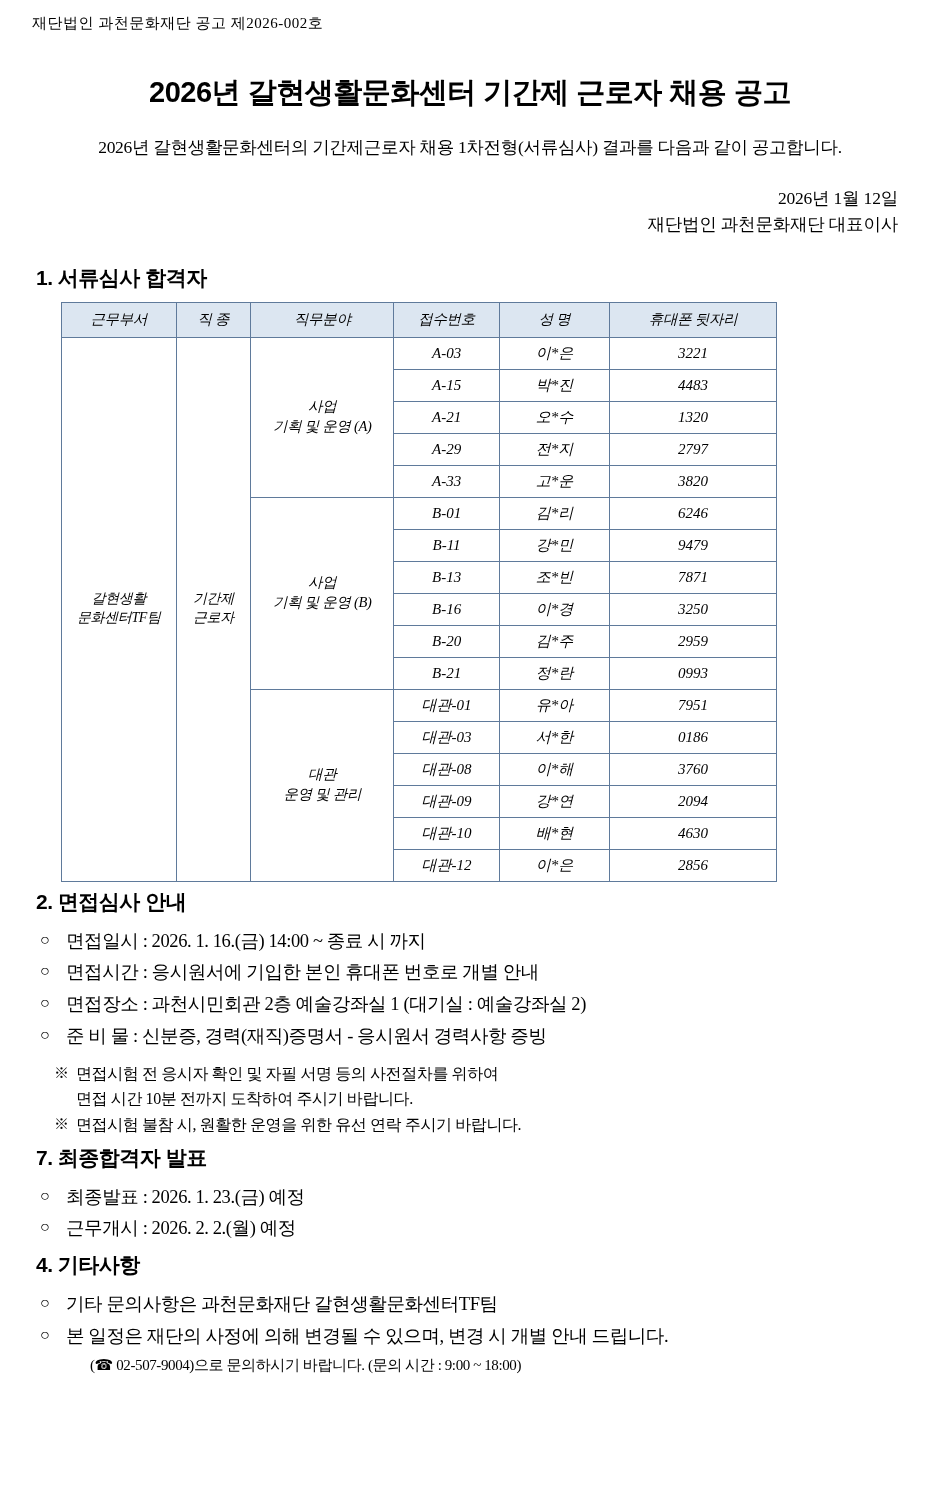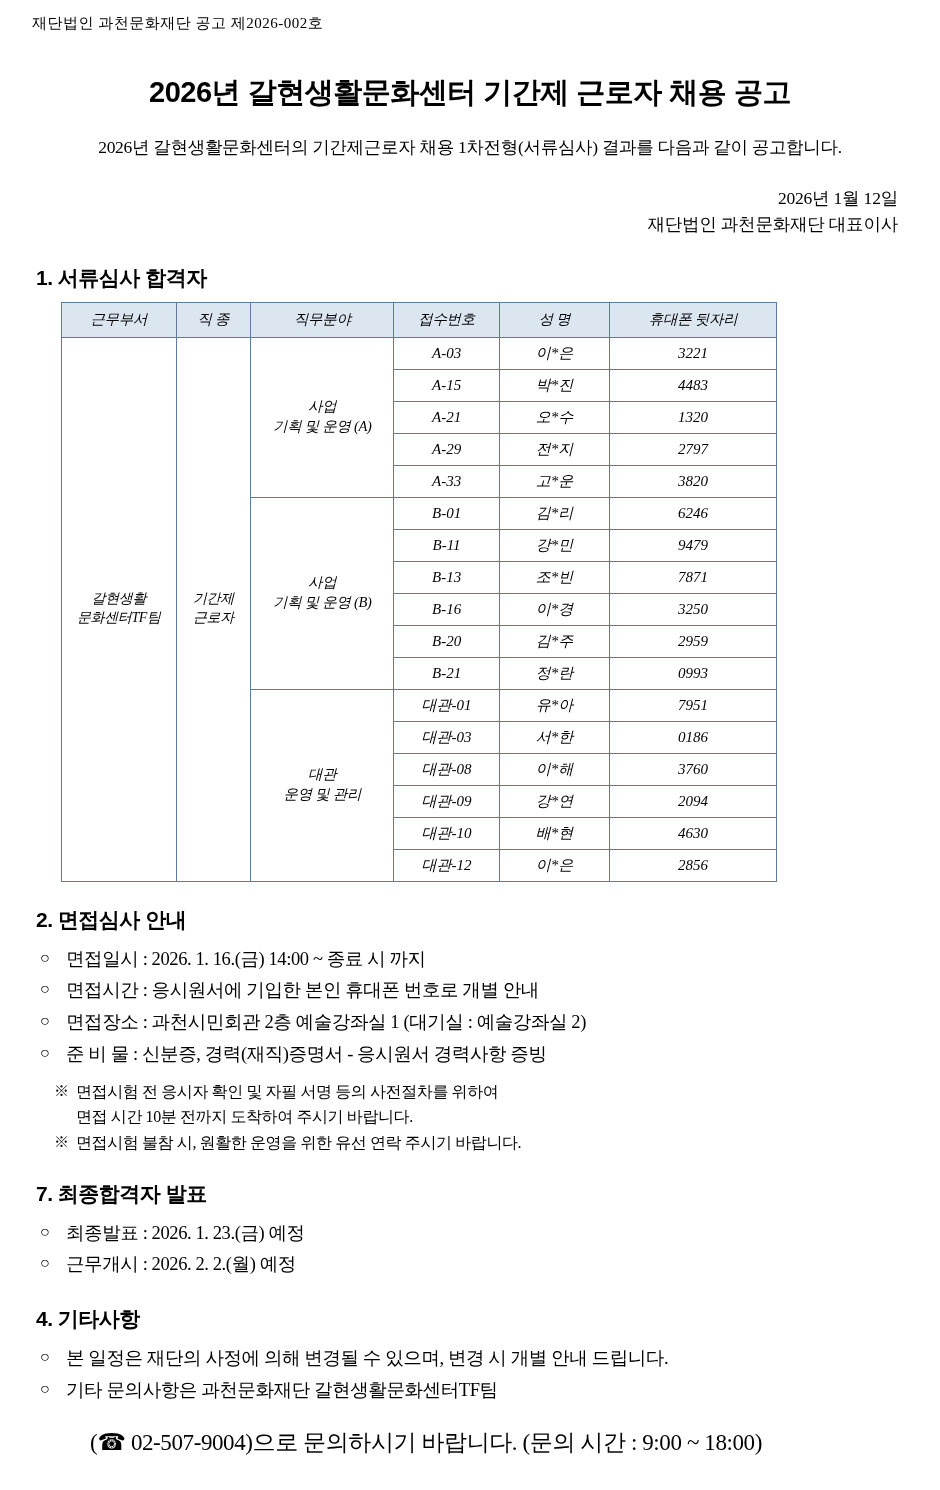--- a/index.html
+++ b/index.html
@@ -44,21 +44,21 @@
     line-height: 1.5;
     letter-spacing: -0.2px;
     margin-right: 14px;
     margin-bottom: 26px;
   }
   h2.section-title {
     font-family: "Liberation Sans", "DejaVu Sans", sans-serif;
     font-size: 21px;
     font-weight: bold;
     letter-spacing: -0.5px;
-    margin: 24px 0 10px 8px;
+    margin: 6px 0 10px 8px;
   }
   table.result-table {
     border-collapse: collapse;
     width: 716px;
     margin: 0 0 0 33px;
     font-size: 15px;
     font-style: italic;
   }
   table.result-table th,
   table.result-table td {
@@ -132,25 +132,24 @@
   .note-cont {
     font-size: 16px;
     letter-spacing: -0.4px;
     line-height: 1.6;
     margin-left: 48px;
   }
   .sec4 li {
     font-size: 17.5px;
   }
   .sec4-cont {
-    font-size: 23px;
+    font-size: 15px;
     letter-spacing: -0.4px;
     margin-left: 62px;
     line-height: 1.7;
-    margin-top: 16px;
   }
   .phone-glyph {
     font-family: "DejaVu Sans", sans-serif;
   }
   .spacer-sm { height: 8px; }
 </style>
 </head>
 <body>
 
 <div class="page">
@@ -312,20 +311,20 @@
   <div class="note">면접시험 불참 시, 원활한 운영을 위한 유선 연락 주시기 바랍니다.</div>
 
   <h2 class="section-title">7. 최종합격자 발표</h2>
   <ul class="bullets">
     <li>최종발표 : 2026. 1. 23.(금) 예정</li>
     <li>근무개시 : 2026. 2. 2.(월) 예정</li>
   </ul>
 
   <h2 class="section-title">4. 기타사항</h2>
   <ul class="bullets sec4">
+    <li>기타 문의사항은 과천문화재단 갈현생활문화센터TF팀</li>
     <li>본 일정은 재단의 사정에 의해 변경될 수 있으며, 변경 시 개별 안내 드립니다.</li>
-    <li>기타 문의사항은 과천문화재단 갈현생활문화센터TF팀</li>
   </ul>
   <div class="sec4-cont">
     <span>(</span><span class="phone-glyph">☎</span><span>&nbsp;</span><span>02-507-9004)으로 문의하시기 바랍니다. (문의 시간 : 9:00 ~ 18:00)</span>
   </div>
 
 </div>
 
 </body></html>

